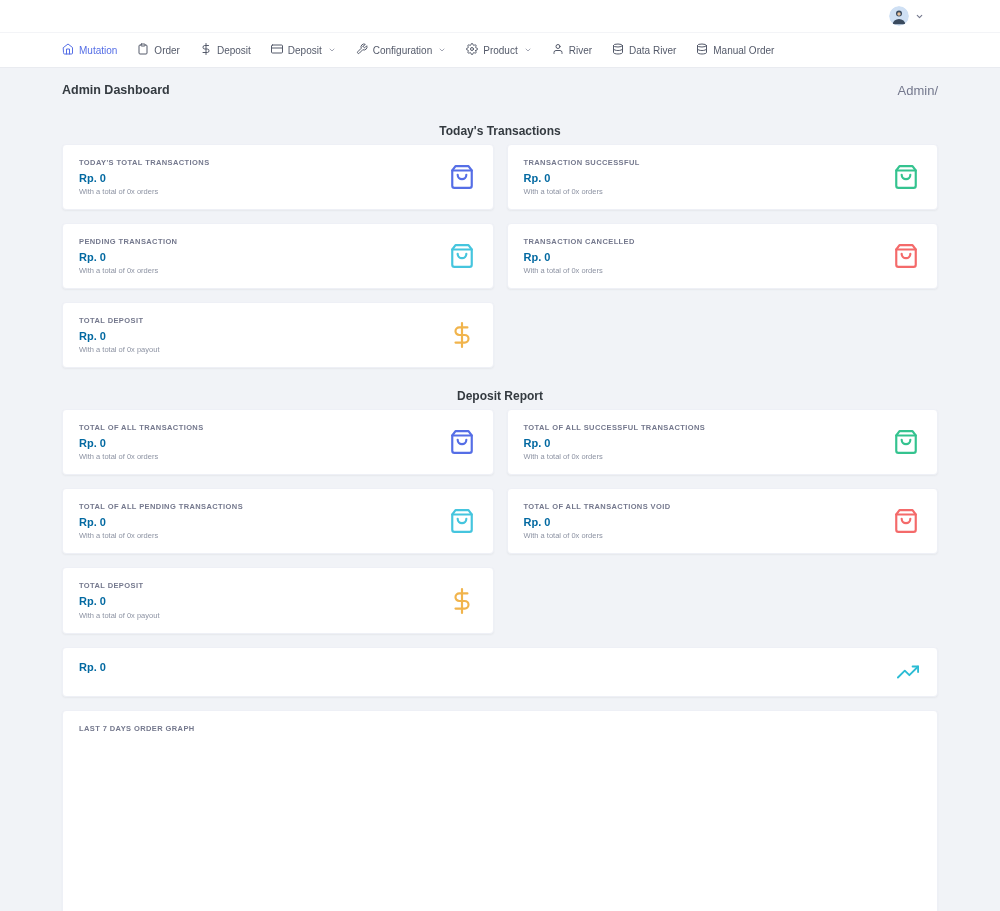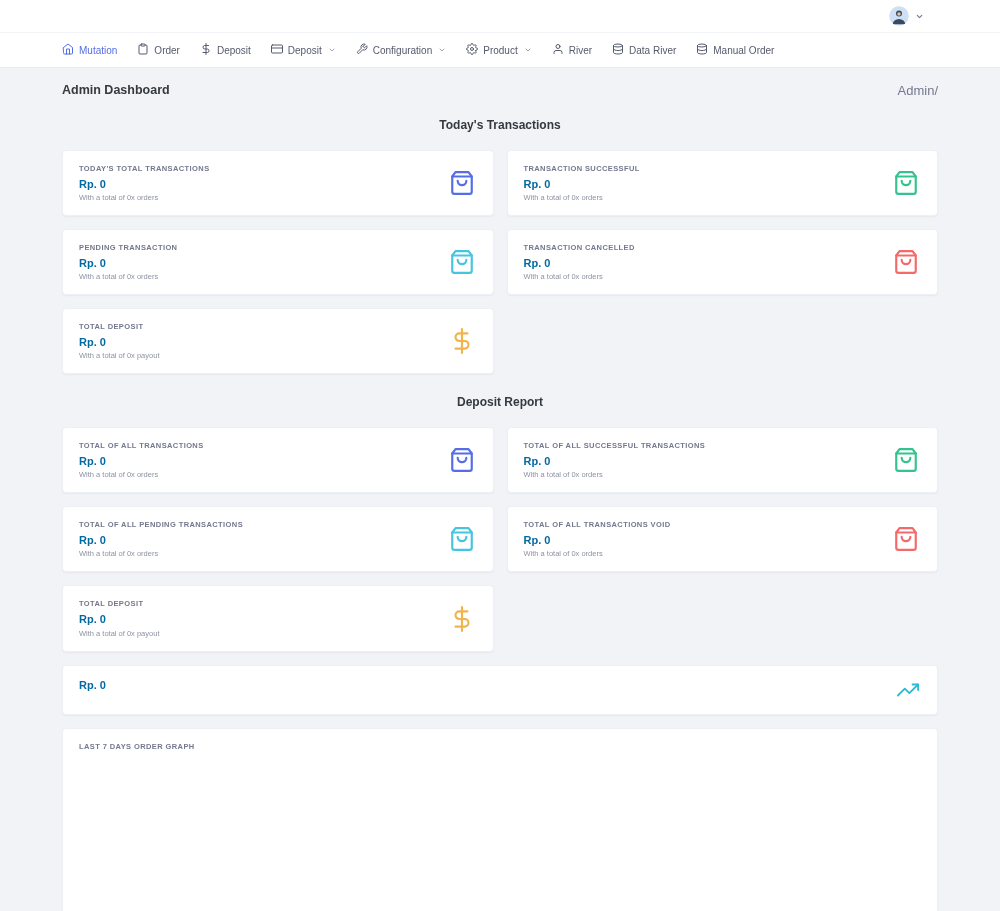--- a/index.html
+++ b/index.html
@@ -23,25 +23,25 @@
   
   .navbar { background:#ffffff; border-top:1px solid #f3f4f7; border-bottom:1px solid #e9ebf0; height:36px; }
   .navbar .container { height:100%; display:flex; align-items:center; gap:20px; }
   .nav-item { display:flex; align-items:center; gap:5px; font-size:10px; color:#545a6a; cursor:pointer; white-space:nowrap; }
   .nav-item svg.ni { width:12px; height:12px; }
   .nav-item .chev { width:8px; height:8px; margin-left:1px; }
   .nav-item.active { color:#556ee6; }
 
   
   .content { flex:1; padding-top:12px; }
-  .page-head { display:flex; align-items:center; justify-content:space-between; height:20px; margin-bottom:10px;gap:48px; }
+  .page-head { display:flex; align-items:center; justify-content:space-between; height:20px; margin-bottom:16px;gap:48px; }
   .page-title { font-size:12.5px; font-weight:bold; color:#343a40; }
   .breadcrumb { font-size:13px; color:#74788d; }
 
-  .section-heading { text-align:center; font-size:12px; font-weight:bold; color:#343a40; padding:8px 0 18px; }
+  .section-heading { text-align:center; font-size:12px; font-weight:bold; color:#343a40; padding:8px 0 6px; }
 
   .grid { display:grid; grid-template-columns:1fr 1fr; gap:13px; margin-bottom:13px; }
   .card {
     background:#ffffff; border:1px solid #eef0f6; border-radius:4px;
     box-shadow:0 1px 2px rgba(56,65,74,.06);
     padding:13px 16px; position:relative; min-height:62px;
   }
   .card .label { font-size:7.5px; font-weight:bold; letter-spacing:.4px; color:#74788d; text-transform:uppercase; margin-bottom:5px; }
   .card .value { font-size:11px; font-weight:bold; color:#0369a1; line-height:1.1; margin-bottom:3px; }
   .card .subtitle { font-size:7.5px; color:#8d93a3; }

